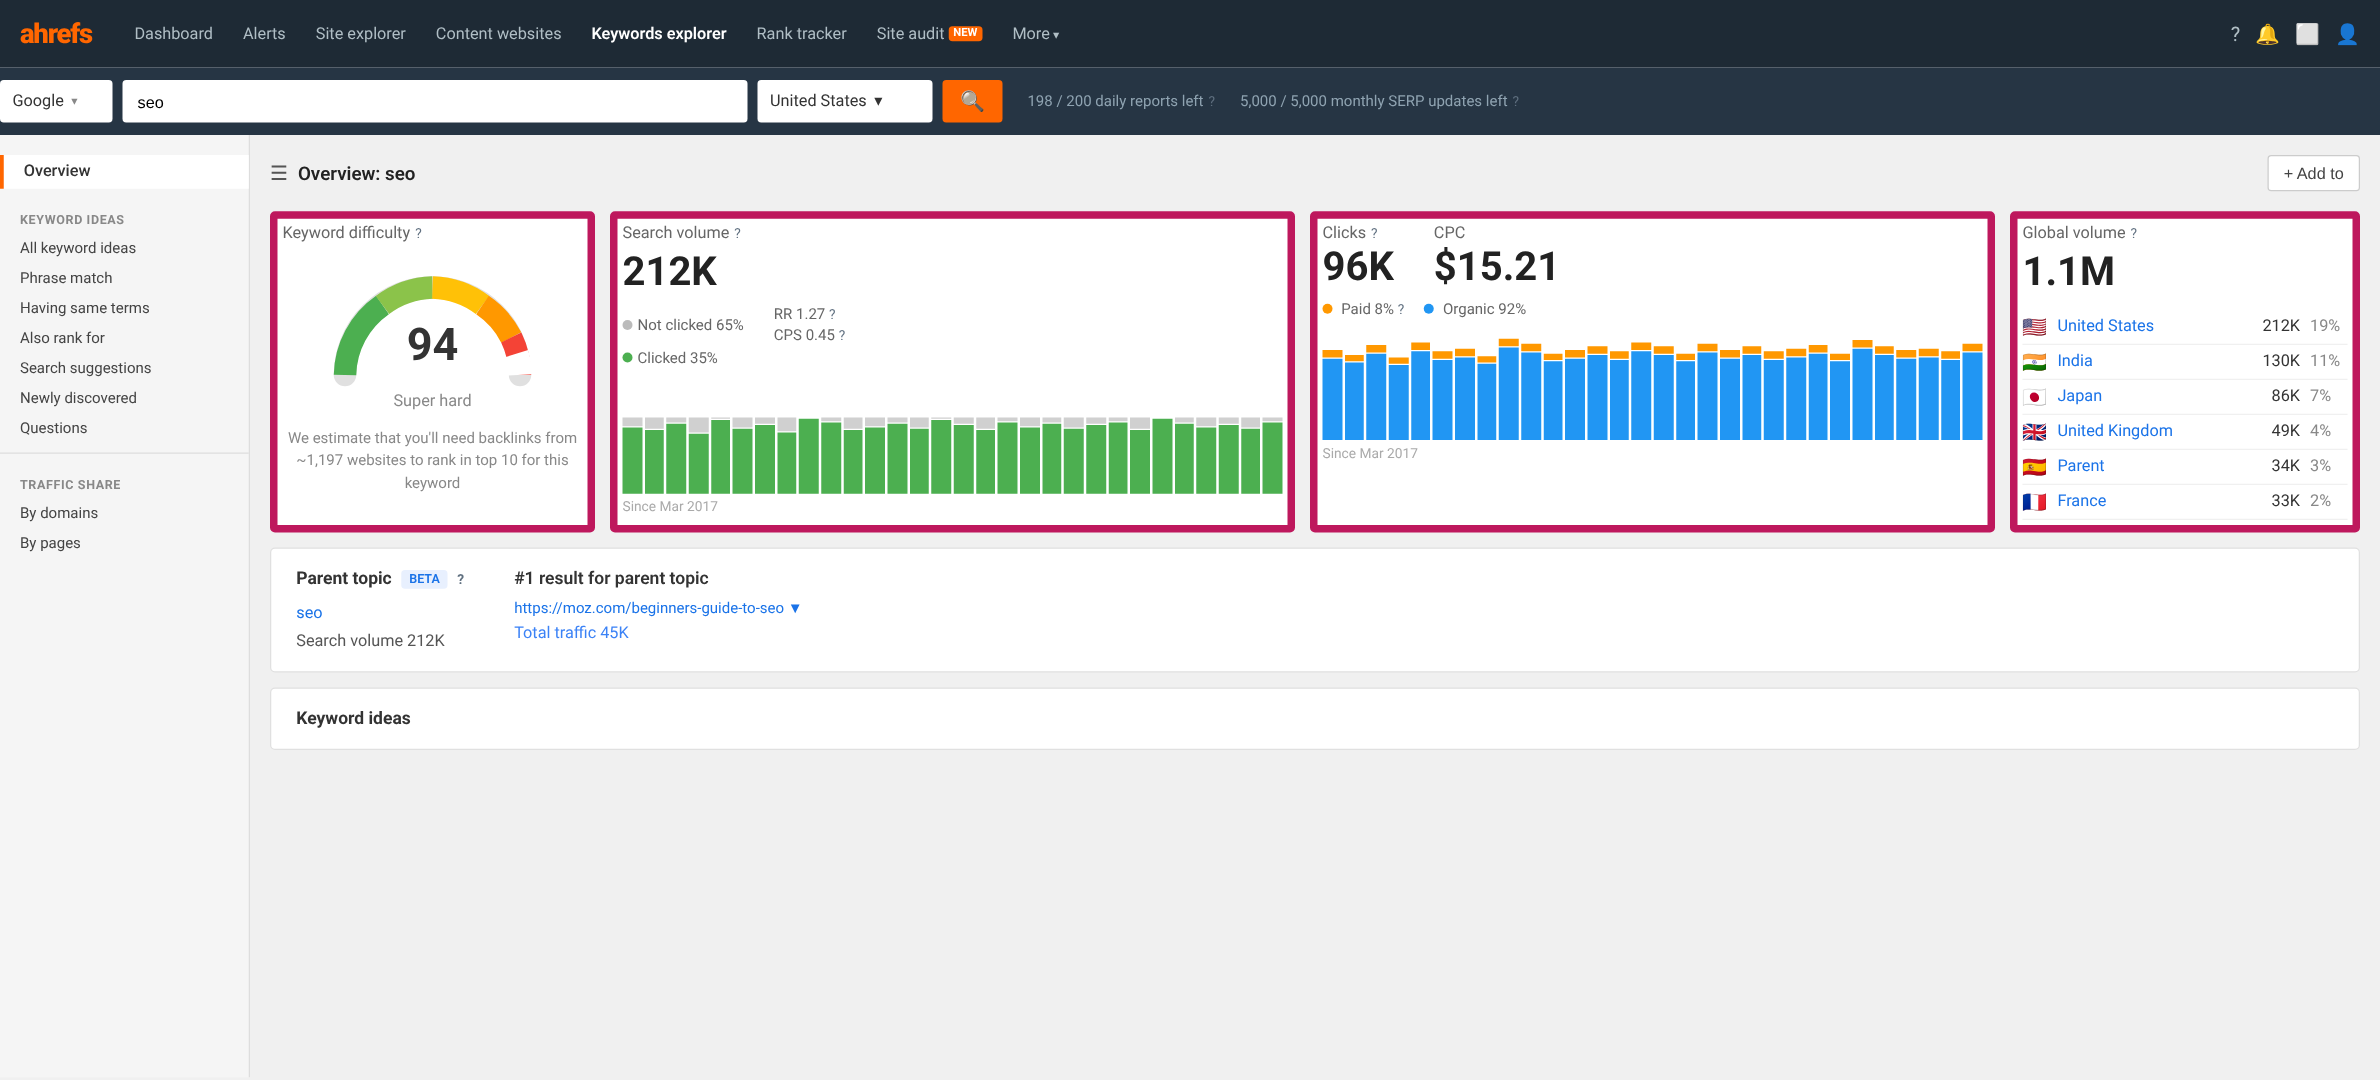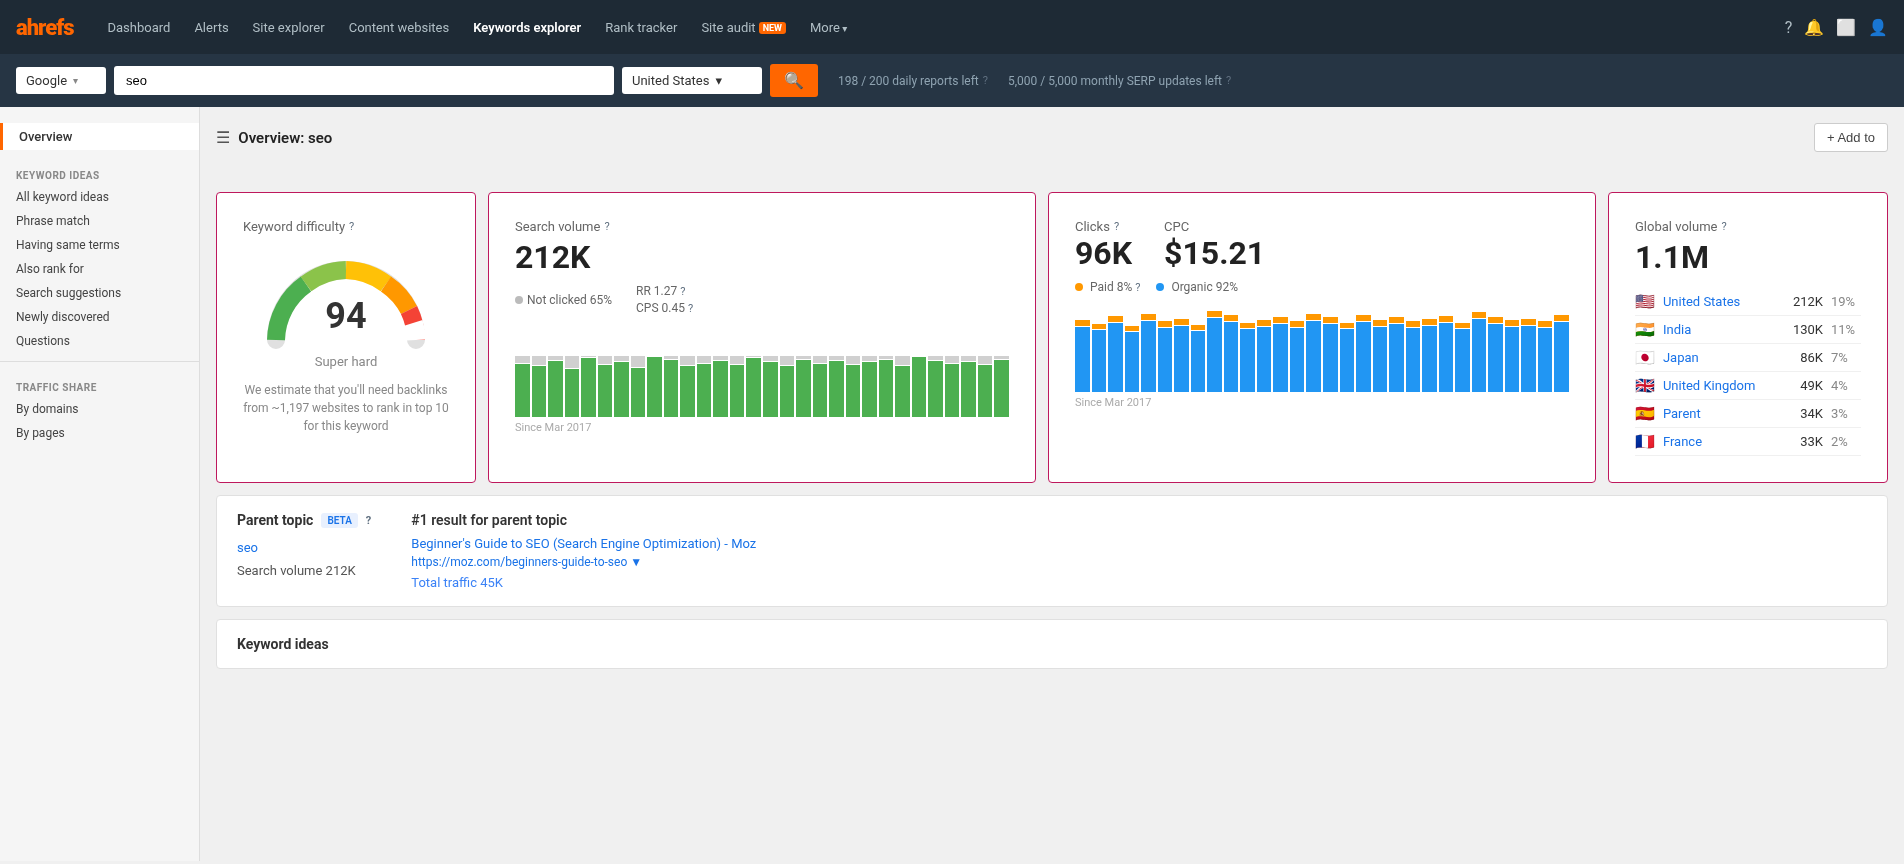--- a/index.html
+++ b/index.html
@@ -10,21 +10,21 @@
     .logo { color: #ff6600; font-size: 22px; font-weight: 900; margin-right: 24px; letter-spacing: -1px; }
     .nav-links { display: flex; gap: 4px; flex: 1; }
     .nav-link { color: #b0bec5; font-size: 13px; padding: 8px 10px; cursor: pointer; border-radius: 3px; white-space: nowrap; }
     .nav-link.active { color: white; font-weight: 600; }
     .nav-link.has-arrow::after { content: ' ▾'; font-size: 10px; }
     .nav-right { display: flex; gap: 12px; align-items: center; }
     .nav-icon { color: #b0bec5; font-size: 16px; cursor: pointer; }
     .badge-new { background: #ff6600; color: white; font-size: 9px; font-weight: bold; padding: 1px 4px; border-radius: 3px; margin-left: 3px; vertical-align: middle; }
 
     
-    .searchbar { background: #263544; padding: 10px 16px; display: flex; align-items: center; gap: 8px; }
+    .searchbar { background: #263544; padding: 10px 0; display: flex; gap: 8px; }
     .search-engine-select { display: flex; align-items: center; background: white; border-radius: 3px; padding: 6px 10px; cursor: pointer; gap: 6px; font-size: 13px; min-width: 90px; }
     .search-engine-select .arrow { color: #888; font-size: 10px; }
     .search-input { flex: 1; max-width: 500px; padding: 7px 12px; font-size: 13px; border: none; border-radius: 3px; outline: none; }
     .country-select { display: flex; align-items: center; background: white; border-radius: 3px; padding: 6px 10px; cursor: pointer; gap: 6px; font-size: 13px; min-width: 140px; }
     .search-btn { background: #ff6600; color: white; border: none; border-radius: 3px; padding: 7px 14px; cursor: pointer; font-size: 16px; }
     .search-stats { color: #8fa3b1; font-size: 12px; margin-left: 12px; display: flex; gap: 20px; }
     .stat-item { display: flex; align-items: center; gap: 4px; }
     .help-icon { color: #607080; font-size: 11px; cursor: pointer; }
 
     
@@ -43,21 +43,21 @@
     .page-title-area { display: flex; align-items: center; gap: 8px; }
     .menu-icon { font-size: 16px; color: #555; cursor: pointer; }
     .page-title { font-size: 15px; font-weight: 600; color: #222; }
     .add-to-btn { border: 1px solid #ccc; background: white; padding: 6px 12px; border-radius: 3px; cursor: pointer; font-size: 13px; color: #444; }
     .add-to-btn::before { content: '+ '; }
 
     
     .cards-row { display: flex; gap: 12px; margin-bottom: 12px; }
 
     
-    .card { background: white; border-radius: 4px; padding: 26px; border: 1px solid #be185d; margin-top: 24px; }
+    .card { background: white; border-radius: 4px; padding: 4px; border: 6px solid #be185d; }
     .card-title { font-size: 13px; color: #666; margin-bottom: 4px; display: flex; align-items: center; gap: 4px; }
     .card-value { font-size: 32px; font-weight: 700; color: #222; margin-bottom: 8px; }
 
     
     .difficulty-card { flex: 0 0 260px; }
     .gauge-container { position: relative; width: 180px; height: 100px; margin: 16px auto 4px; }
     .gauge-label { text-align: center; }
     .gauge-text { font-size: 13px; color: #888; margin-top: 2px; }
     .difficulty-note { font-size: 12px; color: #888; text-align: center; margin-top: 12px; line-height: 1.5; }
 
@@ -242,20 +242,26 @@
           </div>
           <div style="display:flex; flex-direction:column; gap:3px;">
             <div class="rr-cps">
               <span>RR 1.27</span>
               <span class="help-icon">?</span>
             </div>
             <div class="rr-cps">
               <span>CPS 0.45</span>
               <span class="help-icon">?</span>
             </div>
+          </div>
+        </div>
+        <div class="volume-meta" style="margin-top:-8px;">
+          <div class="volume-meta-item">
+            <span class="dot dot-green"></span>
+            <span>Clicked 35%</span>
           </div>
         </div>
 
         <div class="bar-chart" id="volumeChart">
             <div class="bar-group">
               <div class="bar-top" style="height: 7px;"></div>
               <div class="bar-bottom" style="height: 53px;"></div>
             </div>
             <div class="bar-group">
               <div class="bar-top" style="height: 9px;"></div>
@@ -616,21 +622,20 @@
             <div class="pt-header">
               <span>Parent topic</span>
               <span class="beta-badge">BETA</span>
               <span class="help-icon">?</span>
             </div>
             <div class="pt-link">seo</div>
             <div class="pt-vol">Search volume 212K</div>
           </div>
           <div class="pt-right">
             <div class="pt-result-header">#1 result for parent topic</div>
-            <div class="pt-result-title">Beginner's Guide to SEO (Search Engine Optimization) - Moz</div>
             <div class="pt-result-url">https://moz.com/beginners-guide-to-seo ▼</div>
             <div class="pt-traffic">Total traffic 45K</div>
           </div>
         </div>
       </div>
 
       <div class="keyword-ideas-card">
         <div class="ki-header">Keyword ideas</div>
       </div>
 

